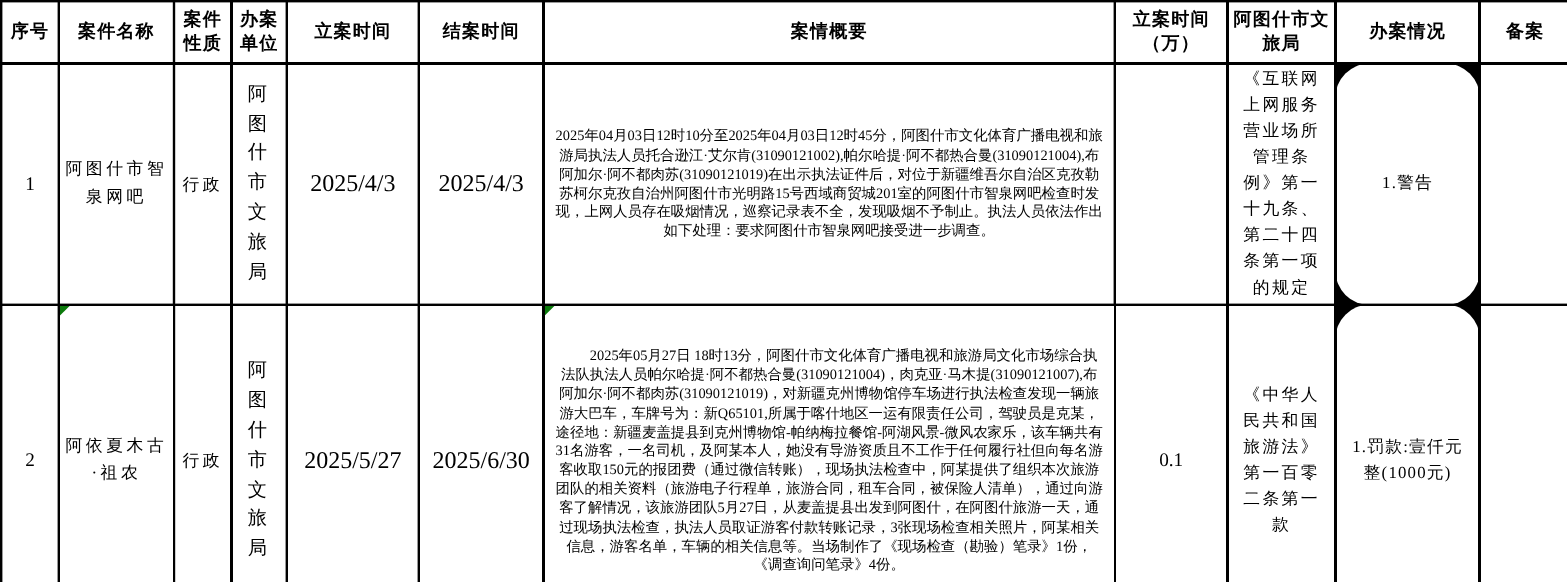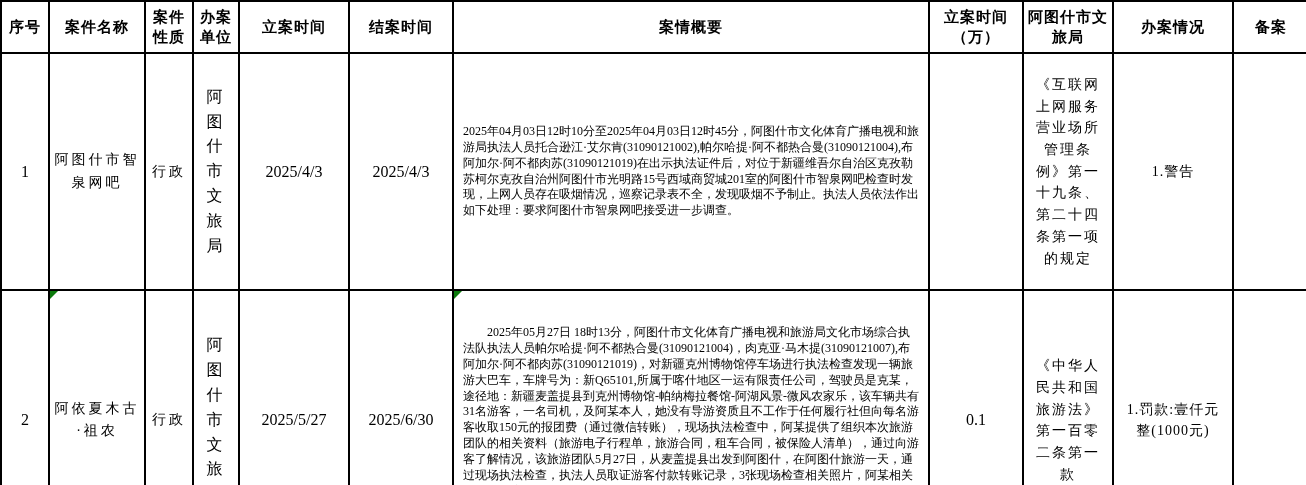--- a/index.html
+++ b/index.html
@@ -9,25 +9,25 @@
   th,td{border:2px solid #000;vertical-align:middle;text-align:center;overflow:hidden;
         padding:2px 4px;box-sizing:border-box;background:#fff;}
   th{font-size:15px;font-weight:bold;line-height:1.35;letter-spacing:1px;}
   thead tr{height:52px;}
   tr.r1{height:169px;}
   tr.r2{height:260px;}
   td.seq{font-size:16px;}
   td.name{font-size:14px;letter-spacing:3px;line-height:1.6;}
   td.nature{font-size:14px;letter-spacing:3px;}
   td.unit{font-size:16px;letter-spacing:3px;line-height:1.55;}
-  td.date{font-size:16px;margin-left:32px;}
-  td.summary{font-size:12px;line-height:1.32;text-align:left;padding:1px 9px;}
+  td.date{font-size:20px;margin-left:32px;}
+  td.summary{font-size:12px;line-height:1.32;text-align:center;padding:1px 9px;}
   td.amount{font-size:16px;}
-  td.legal{font-size:14px;letter-spacing:2px;line-height:1.55;padding:20px 6px;}
-  td.handling{font-size:14px;letter-spacing:1px;line-height:1.5;padding:0 6px;}
+  td.legal{font-size:14px;letter-spacing:2px;line-height:1.55;padding:2px 6px;}
+  td.handling{font-size:14px;letter-spacing:1px;line-height:1.5;padding:0 6px;border-radius:28px;}
   td.remark{font-size:14px;}
   td.flagged{position:relative;}
   .corner-flag{position:absolute;top:0;left:0;width:0;height:0;
                border-top:8px solid #0c7a0c;border-right:8px solid transparent;}
 </style>
 </head>
 <body>
 
 <div class="sheet">
   <table class="cases">

